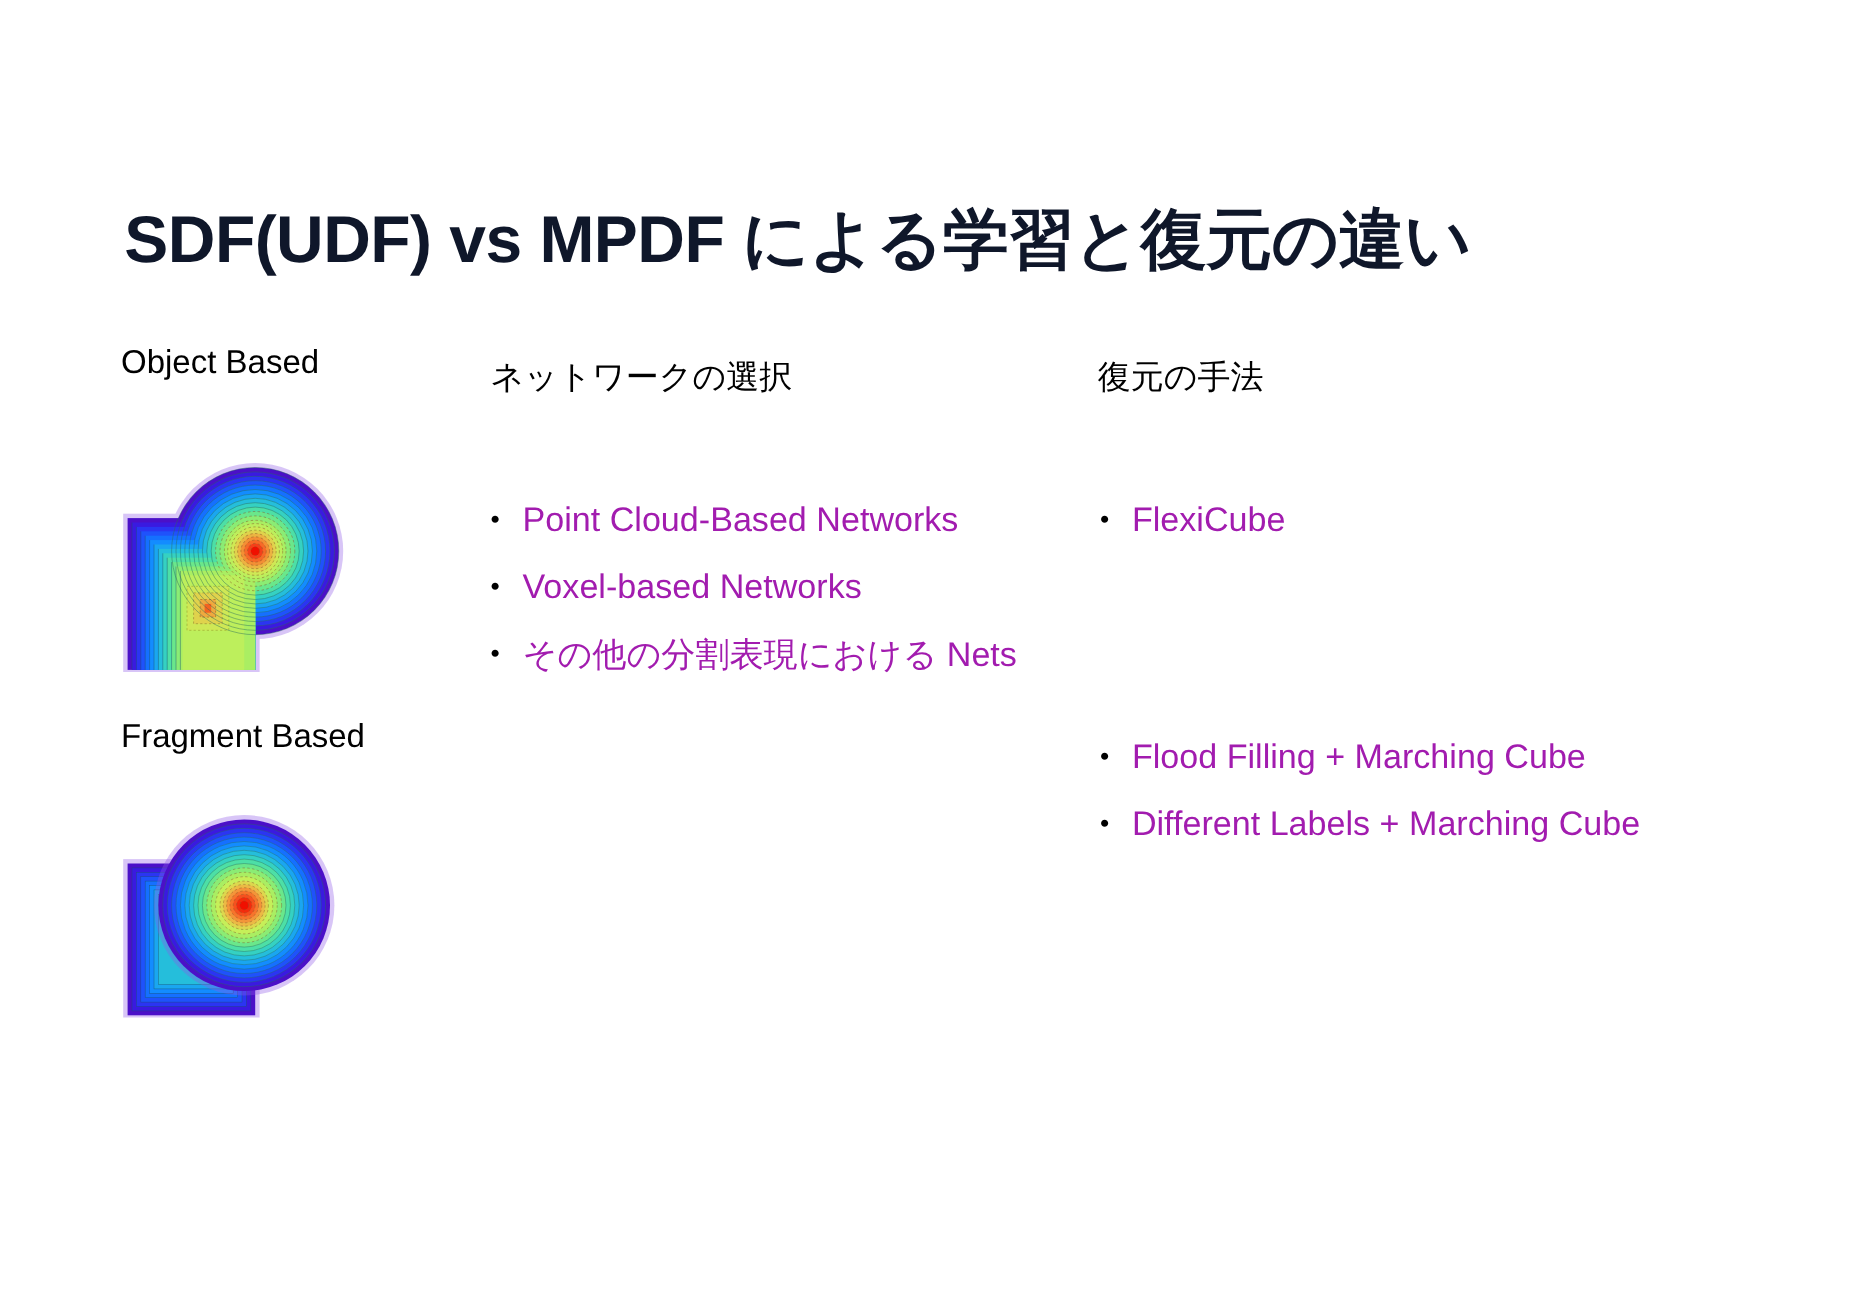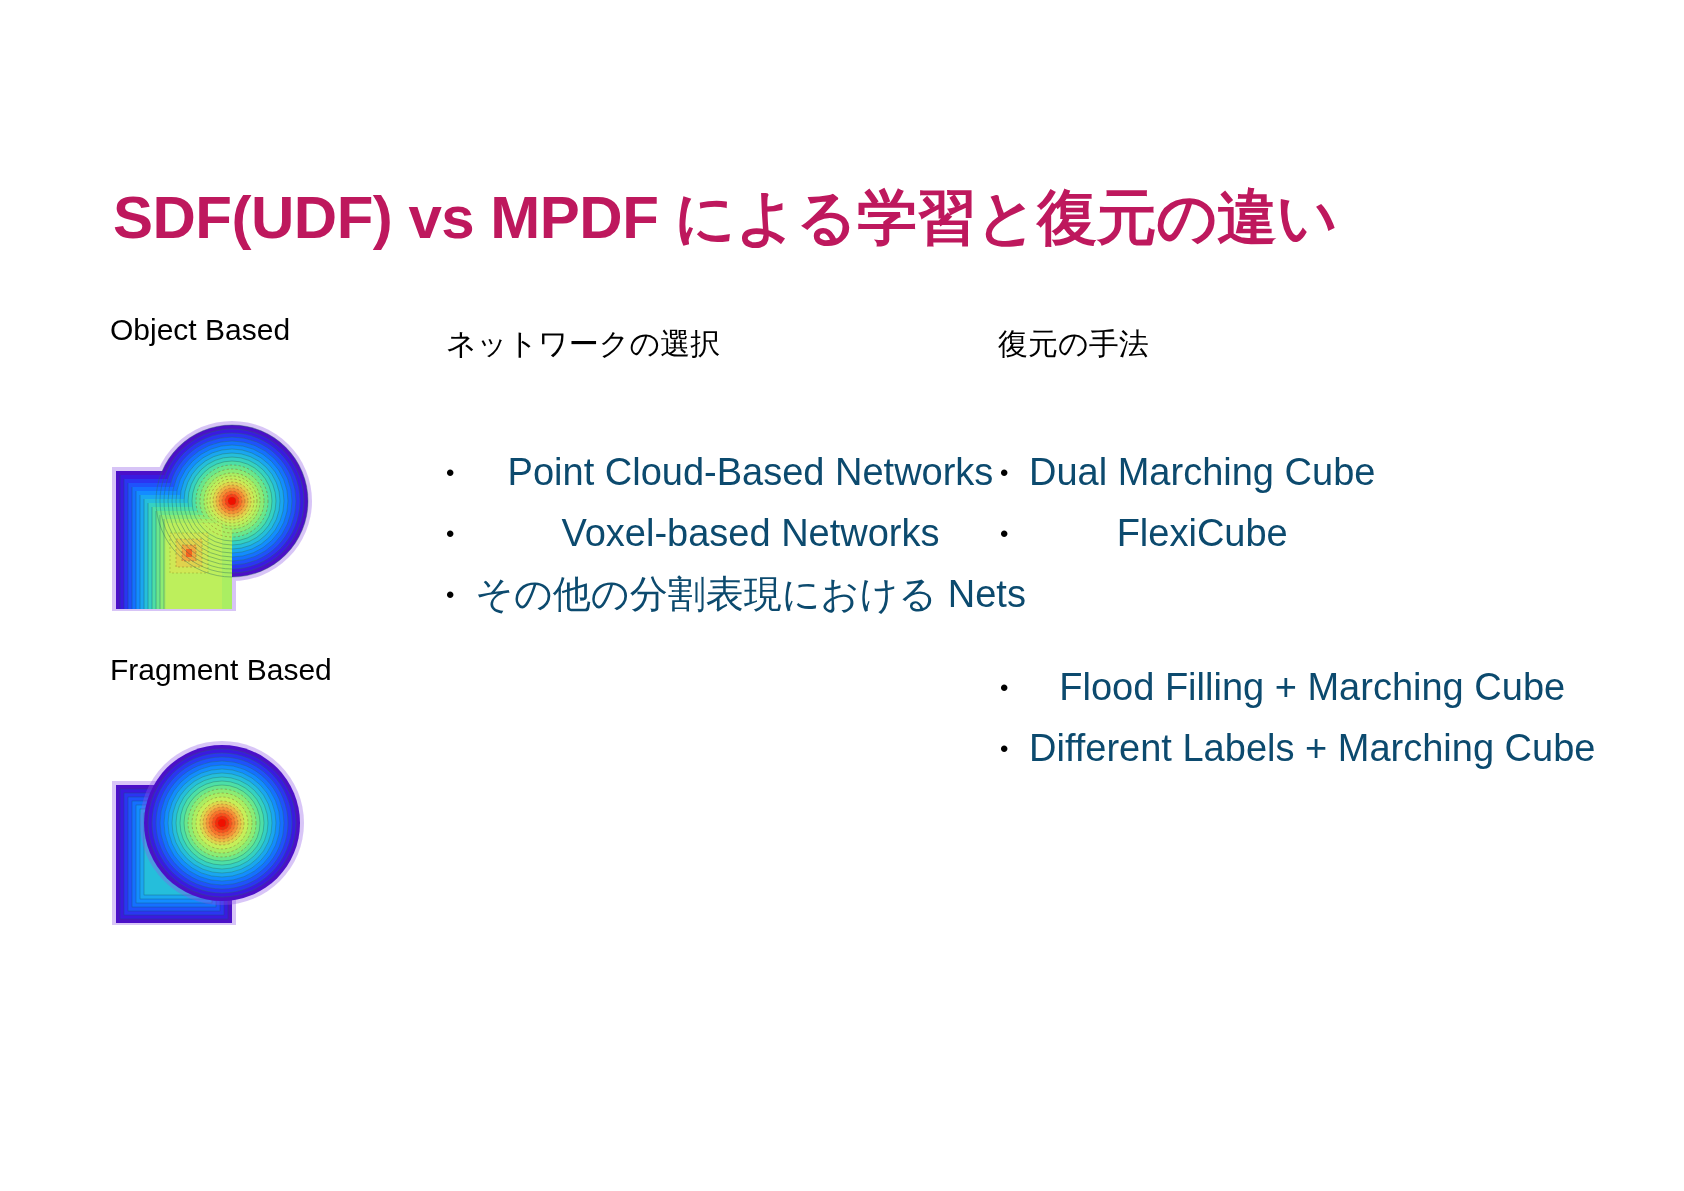--- a/index.html
+++ b/index.html
@@ -25,21 +25,21 @@
   
   #slide-title {
     position: absolute;
     left: 113px;
     top: 185px;
     font-size: 60px;
     font-weight: bold;
     letter-spacing: -0.5px;
     line-height: 1.1;
     white-space: nowrap;
-    color: #be185d;
+    color: #0f172a;
   }
 
   
   .col-header {
     position: absolute;
     font-size: 30px;
     font-weight: 400;
     line-height: 1.2;
     white-space: nowrap;
     color: #000;
@@ -52,25 +52,24 @@
   
   .bullet-list {
     position: absolute;
     list-style: none;
     margin: 0;
     padding: 0;
   }
   .bullet-item {
     position: relative;
     padding-left: 32px;
-    font-size: 38px;
+    font-size: 31px;
     line-height: 61px;
     white-space: nowrap;
-    color: #0c4a6e;
-    text-align: center;
+    color: #a21caf;
   }
   .bullet-item::before {
     content: "\2022";
     position: absolute;
     left: 3px;
     top: 0;
     font-size: 24px;
     line-height: 61px;
     color: #000;
   }
@@ -325,21 +324,20 @@
 
   <ul class="bullet-list" id="list-network">
     <li class="bullet-item">Point Cloud-Based Networks</li>
     <li class="bullet-item">Voxel-based Networks</li>
     <li class="bullet-item">その他の分割表現における Nets</li>
   </ul>
 
   <div class="col-header" id="header-recon">復元の手法</div>
 
   <ul class="bullet-list" id="list-recon-a">
-    <li class="bullet-item">Dual Marching Cube</li>
     <li class="bullet-item">FlexiCube</li>
   </ul>
 
   <ul class="bullet-list" id="list-recon-b">
     <li class="bullet-item">Flood Filling + Marching Cube</li>
     <li class="bullet-item">Different Labels + Marching Cube</li>
   </ul>
 
 </div>
 

